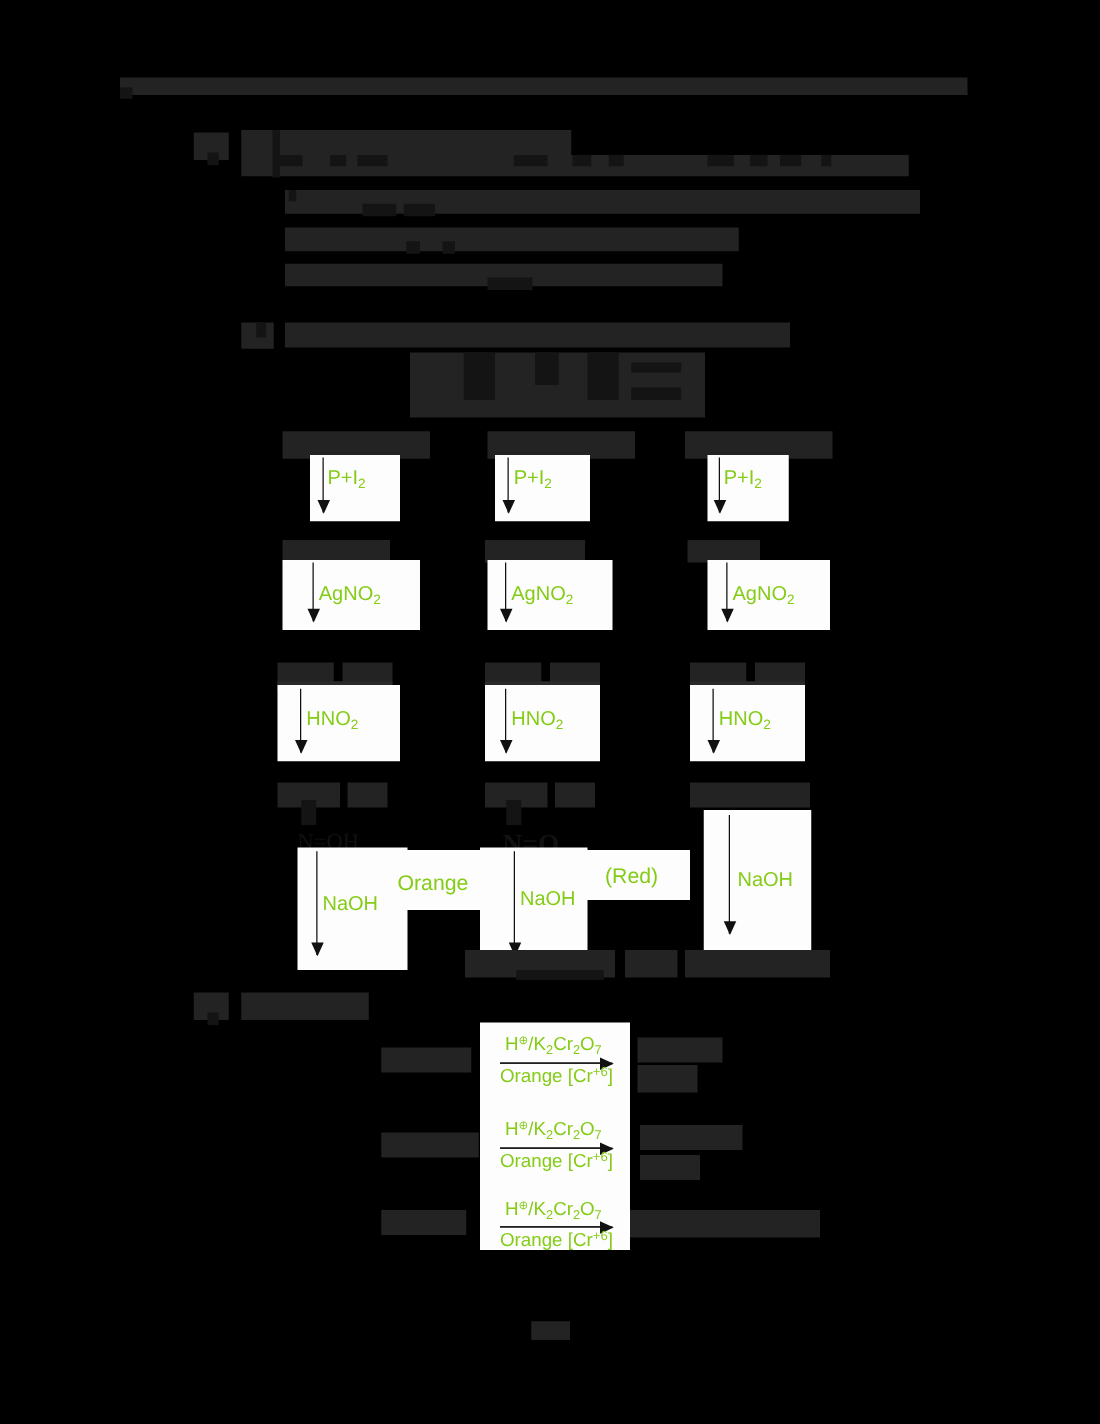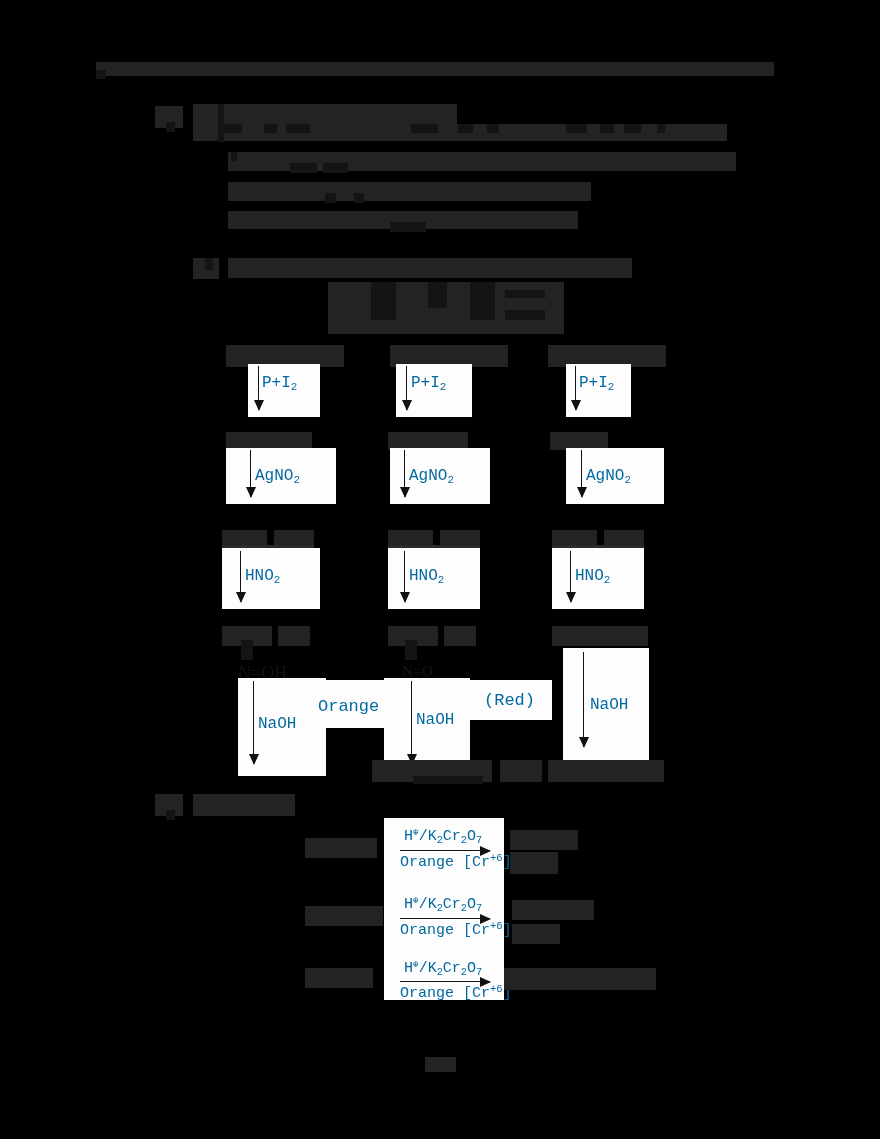--- a/index.html
+++ b/index.html
@@ -27,22 +27,22 @@
   .redact.mid  { background: #232323; }
   .redact.lite { background: #2a2a2a; }
 
   
   .plate {
     position: absolute;
     background: #fdfdfd;
   }
   .rxn-label {
     position: absolute;
-    color: #0369a1;
-    font-family: Liberation Mono, monospace;
+    color: #84cc16;
+    font-family: Liberation Sans, sans-serif;
     white-space: nowrap;
     line-height: 1;
   }
   .rxn-label sub { font-size: 0.68em; vertical-align: -0.28em; }
   .rxn-label sup { font-size: 0.68em; vertical-align: 0.45em; }
 
   
   .varrow {
     position: absolute;
     width: 0;
@@ -221,21 +221,21 @@
   <div class="redact mid" style="left:552px; top:626px; width:96px; height:20px;"></div>
 
   <div class="bond-v" style="left:246px; top:640px; height:20px;"></div>
   <div class="redact dark" style="left:241px; top:640px; width:12px; height:20px;"></div>
   <div class="struct" style="left:238px; top:664px; font-size:18px;">
     <span>N=OH</span>
   </div>
 
   <div class="bond-v" style="left:410px; top:640px; height:20px;"></div>
   <div class="redact dark" style="left:405px; top:640px; width:12px; height:20px;"></div>
-  <div class="struct" style="left:402px; top:664px; font-size:15px;font-weight:bold;">
+  <div class="struct" style="left:402px; top:664px; font-size:22px;font-weight:bold;">
     <span>N=O</span>
   </div>
 
   <div class="plate" style="left:238px; top:678px; width:88px; height:98px;"></div>
   <div class="varrow" style="left:253px; top:681px; height:83px;"></div>
   <div class="rxn-label" style="left:258px; top:716px; font-size:16px;">NaOH</div>
 
   <div class="plate" style="left:308px; top:680px; width:106px; height:48px;"></div>
   <div class="rxn-label" style="left:318px; top:698px; font-size:17px;">Orange</div>
 

